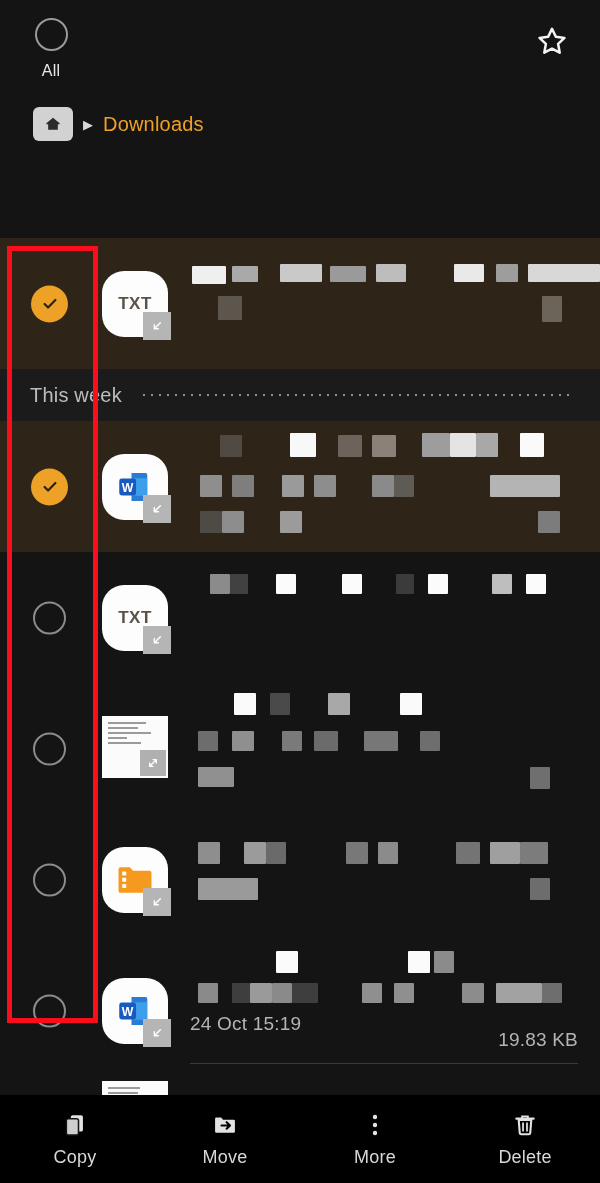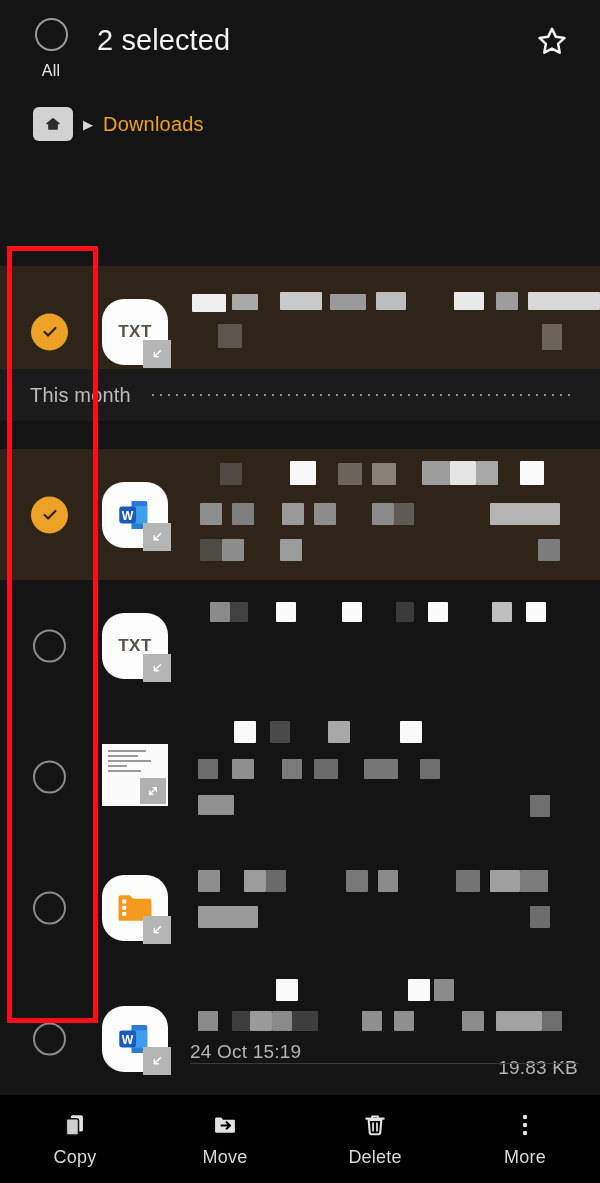--- a/index.html
+++ b/index.html
@@ -69,21 +69,20 @@
     flex: 1 1 auto; height: 2px;
     background-image: radial-gradient(circle, #8e8e8e 1px, transparent 1.2px);
     background-size: 8px 2px; background-repeat: repeat-x;
     background-position: left center;
   }
 
   
   .row {
     position: absolute; left: 0; width: 600px; height: 131px;
     background: #141414;
-    margin-top: 28px;
   }
   .row.selected { background: #2e2418; }
   .row-check {
     position: absolute; left: 31px; top: 50%; transform: translateY(-50%);
     width: 37px; height: 37px; cursor: pointer;
   }
   .check-on {
     width: 37px; height: 37px; border-radius: 50%; background: #eda227;
     display: flex; align-items: center; justify-content: center;
   }
@@ -164,21 +163,20 @@
 
 <div id="app">
 
   <div class="appbar">
 
     <div class="select-all">
       <div class="circle-empty"></div>
       <div class="select-all-label">All</div>
     </div>
 
-    <div class="appbar-title">2 selected</div>
 
     <div class="star-btn">
       <svg width="36" height="36" viewBox="0 0 24 24">
         <path d="M12 3.2l2.55 5.3 5.75.8-4.2 4.0 1.03 5.8L12 16.4l-5.13 2.7 1.03-5.8-4.2-4.0 5.75-.8z" fill="none" stroke="#f4f4f4" stroke-width="1.7" stroke-linejoin="round"></path>
       </svg>
     </div>
   </div>
 
   <div class="breadcrumb">
     <div class="home-chip">
@@ -217,21 +215,21 @@
       <div class="blob" style="left:186px;top:26px; width:30px; height:18px; background:#bdbdbd;"></div>
       <div class="blob" style="left:264px;top:26px; width:30px; height:18px; background:#e9e9e9;"></div>
       <div class="blob" style="left:306px;top:26px; width:22px; height:18px; background:#9d9d9d;"></div>
       <div class="blob" style="left:338px;top:26px; width:72px; height:18px; background:#d8d8d8;"></div>
       <div class="blob" style="left:28px; top:58px; width:24px; height:24px; background:#5d564d;"></div>
       <div class="blob" style="left:352px;top:58px; width:20px; height:26px; background:#6d6459;"></div>
     </div>
   </div>
 
   <div class="section" style="top:369px;">
-    <div class="section-label">This month</div>
+    <div class="section-label">This week</div>
     <div class="section-rule"></div>
   </div>
 
   <div class="row selected" style="top:421px;">
     <div class="row-check">
       <div class="check-on">
         <svg width="20" height="20" viewBox="0 0 24 24">
           <path d="M5.5 12.5l4.2 4.3 8.8-9" fill="none" stroke="#2b2110" stroke-width="2.6" stroke-linecap="round" stroke-linejoin="round"></path>
         </svg>
       </div>
@@ -449,34 +447,34 @@
           <path d="M9 12.4h7.2M13.4 9.6l2.9 2.8-2.9 2.8" fill="none" stroke="#000" stroke-width="1.8" stroke-linecap="round" stroke-linejoin="round"></path>
         </svg>
       </span>
       <span class="bb-label">Move</span>
     </div>
 
 
     <div class="bb-item">
       <span class="bb-ico">
         <svg width="28" height="28" viewBox="0 0 24 24">
+          <circle cx="12" cy="5.2" r="1.9" fill="#e2e2e2"></circle>
+          <circle cx="12" cy="12" r="1.9" fill="#e2e2e2"></circle>
+          <circle cx="12" cy="18.8" r="1.9" fill="#e2e2e2"></circle>
+        </svg>
+      </span>
+      <span class="bb-label">More</span>
+    </div>
+
+    <div class="bb-item">
+      <span class="bb-ico">
+        <svg width="28" height="28" viewBox="0 0 24 24">
           <path d="M4.6 6.6h14.8" stroke="#e2e2e2" stroke-width="1.9" stroke-linecap="round"></path>
           <path d="M9.6 6.2V4.6h4.8v1.6" fill="none" stroke="#e2e2e2" stroke-width="1.7"></path>
           <path d="M6.6 7.6h10.8l-.9 11.2a1.2 1.2 0 01-1.2 1.1H8.7a1.2 1.2 0 01-1.2-1.1z" fill="none" stroke="#e2e2e2" stroke-width="1.8" stroke-linejoin="round"></path>
           <path d="M10.3 10.4v6.6M13.7 10.4v6.6" stroke="#e2e2e2" stroke-width="1.5" stroke-linecap="round"></path>
         </svg>
       </span>
       <span class="bb-label">Delete</span>
     </div>
 
-    <div class="bb-item">
-      <span class="bb-ico">
-        <svg width="28" height="28" viewBox="0 0 24 24">
-          <circle cx="12" cy="5.2" r="1.9" fill="#e2e2e2"></circle>
-          <circle cx="12" cy="12" r="1.9" fill="#e2e2e2"></circle>
-          <circle cx="12" cy="18.8" r="1.9" fill="#e2e2e2"></circle>
-        </svg>
-      </span>
-      <span class="bb-label">More</span>
-    </div>
-
   </div>
 </div>
 
 </body></html>

